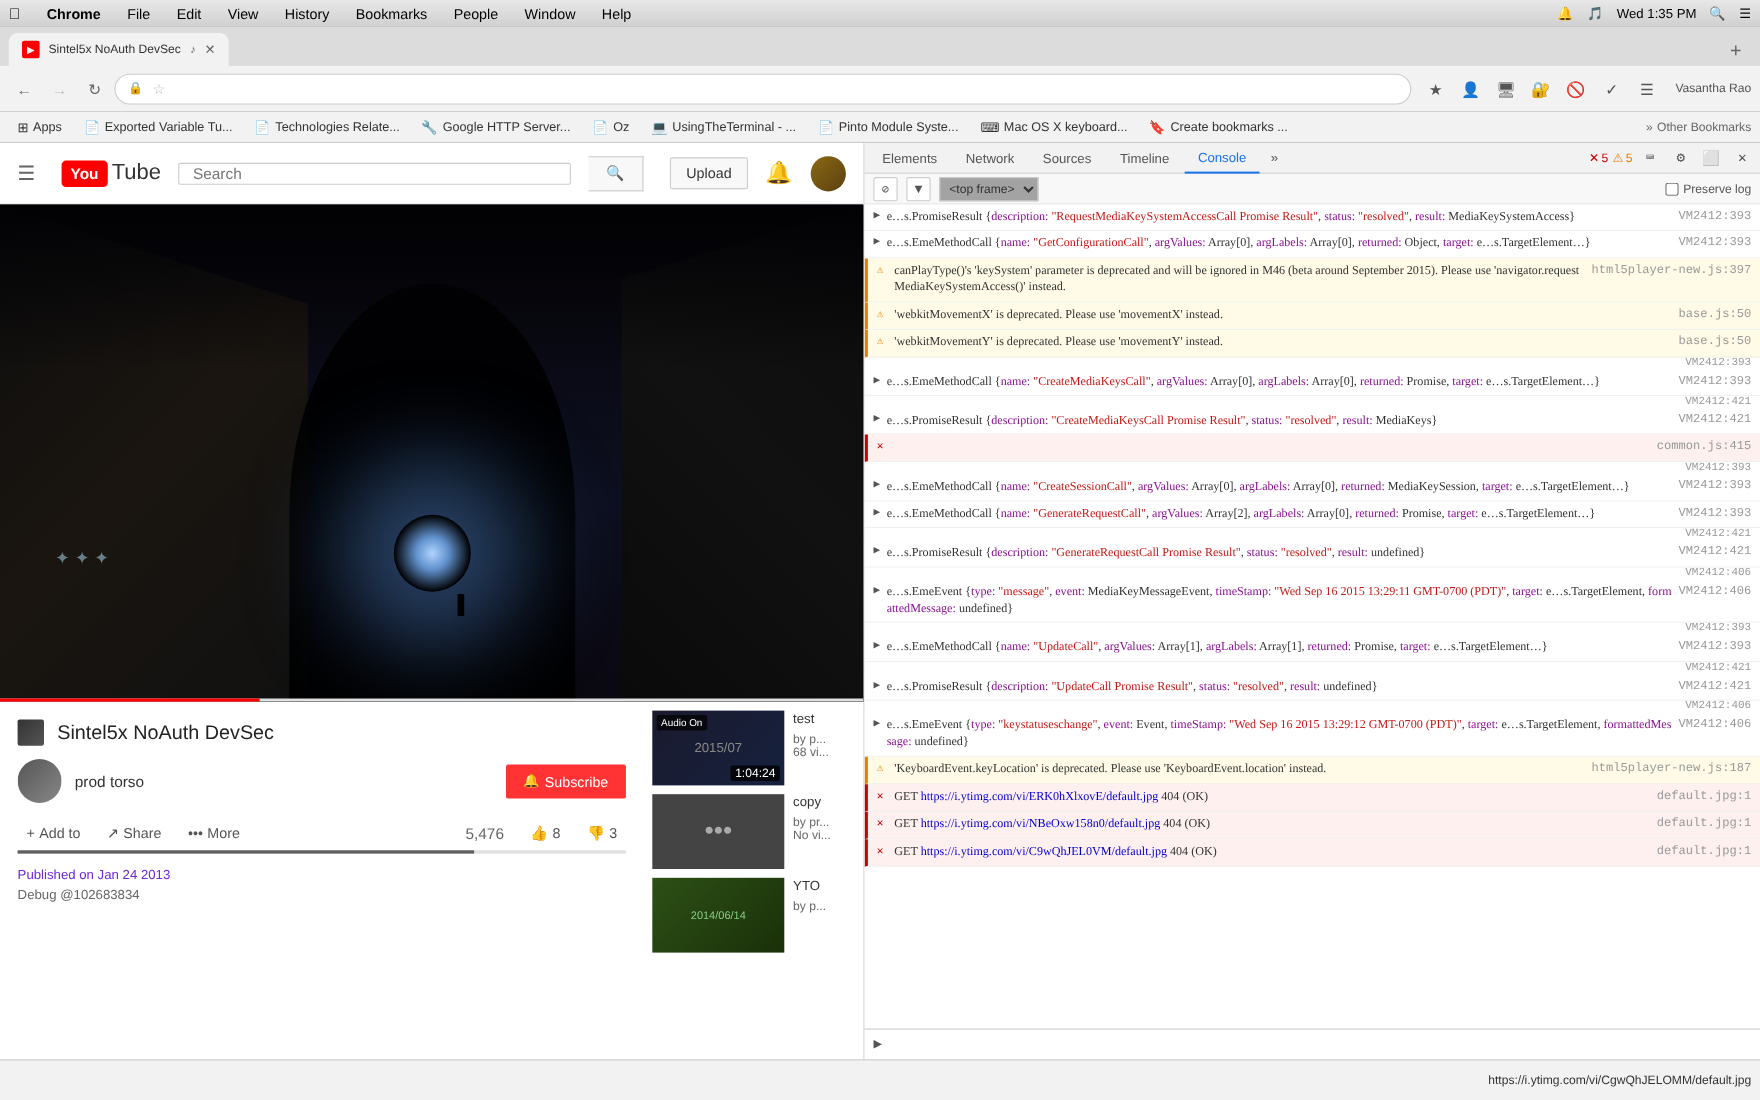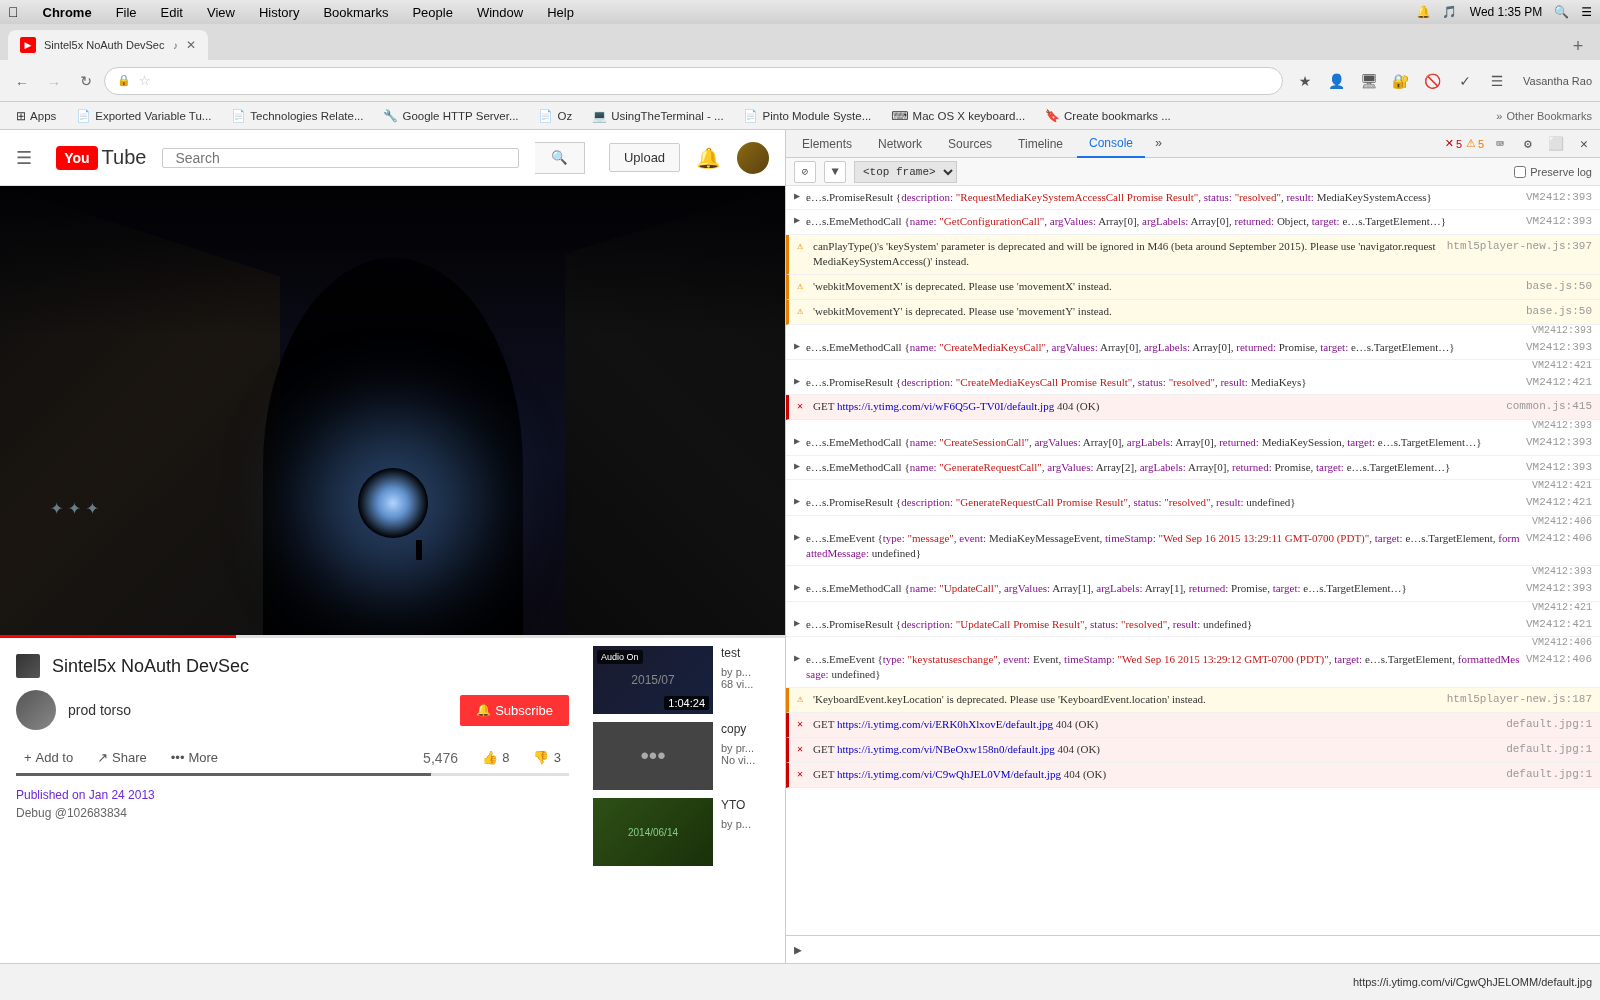--- a/index.html
+++ b/index.html
@@ -296,24 +296,24 @@
       align-items: center;
       padding: 0 8px;
       gap: 8px;
       flex-shrink: 0;
     }
     .console-filter-btn { width: 22px; height: 22px; display: flex; align-items: center; justify-content: center; cursor: pointer; color: #555; border: 1px solid #ccc; border-radius: 2px; background: white; }
     .console-filter-funnel { font-size: 12px; }
     .console-frame-select {
       font-size: 11px;
       border: 1px solid #ccc;
-      background: #e5e5e5;
+      background: #a3a3a3;
       padding: 2px 4px;
       color: #333;
-      font-family: Liberation Mono, monospace;
+      font-family: Liberation Sans, sans-serif;
       height: 22px;
     }
     .console-preserve { display: flex; align-items: center; gap: 4px; font-size: 11px; color: #555; font-family: -apple-system, Arial, sans-serif; }
     .console-preserve input { width: 12px; height: 12px; }
 
     
     .console-messages {
       flex: 1;
       overflow-y: auto;
       background: white;
@@ -757,23 +757,20 @@
         <div class="console-msg info">
           <span class="console-expand">▶</span>
           <span class="console-content">
             e…s.PromiseResult {<span class="obj-key">description:</span> <span class="str-val">"CreateMediaKeysCall Promise Result"</span>, <span class="obj-key">status:</span> <span class="str-val">"resolved"</span>, <span class="obj-key">result:</span> MediaKeys}
           </span>
           <span class="console-location">VM2412:421</span>
         </div>
 
         <div class="console-msg error">
           <span class="console-indicator error">✕</span>
-          <span class="console-content">
-            GET <a>https://i.ytimg.com/vi/wF6Q5G-TV0I/default.jpg</a> 404 (OK)
-          </span>
           <span class="console-location"><a>common.js:415</a></span>
         </div>
 
         <div class="console-vm">VM2412:393</div>
 
         <div class="console-msg info">
           <span class="console-expand">▶</span>
           <span class="console-content">
             e…s.EmeMethodCall {<span class="obj-key">name:</span> <span class="str-val">"CreateSessionCall"</span>, <span class="obj-key">argValues:</span> Array[0], <span class="obj-key">argLabels:</span> Array[0], <span class="obj-key">returned:</span> MediaKeySession, <span class="obj-key">target:</span> e…s.TargetElement…}
           </span>

